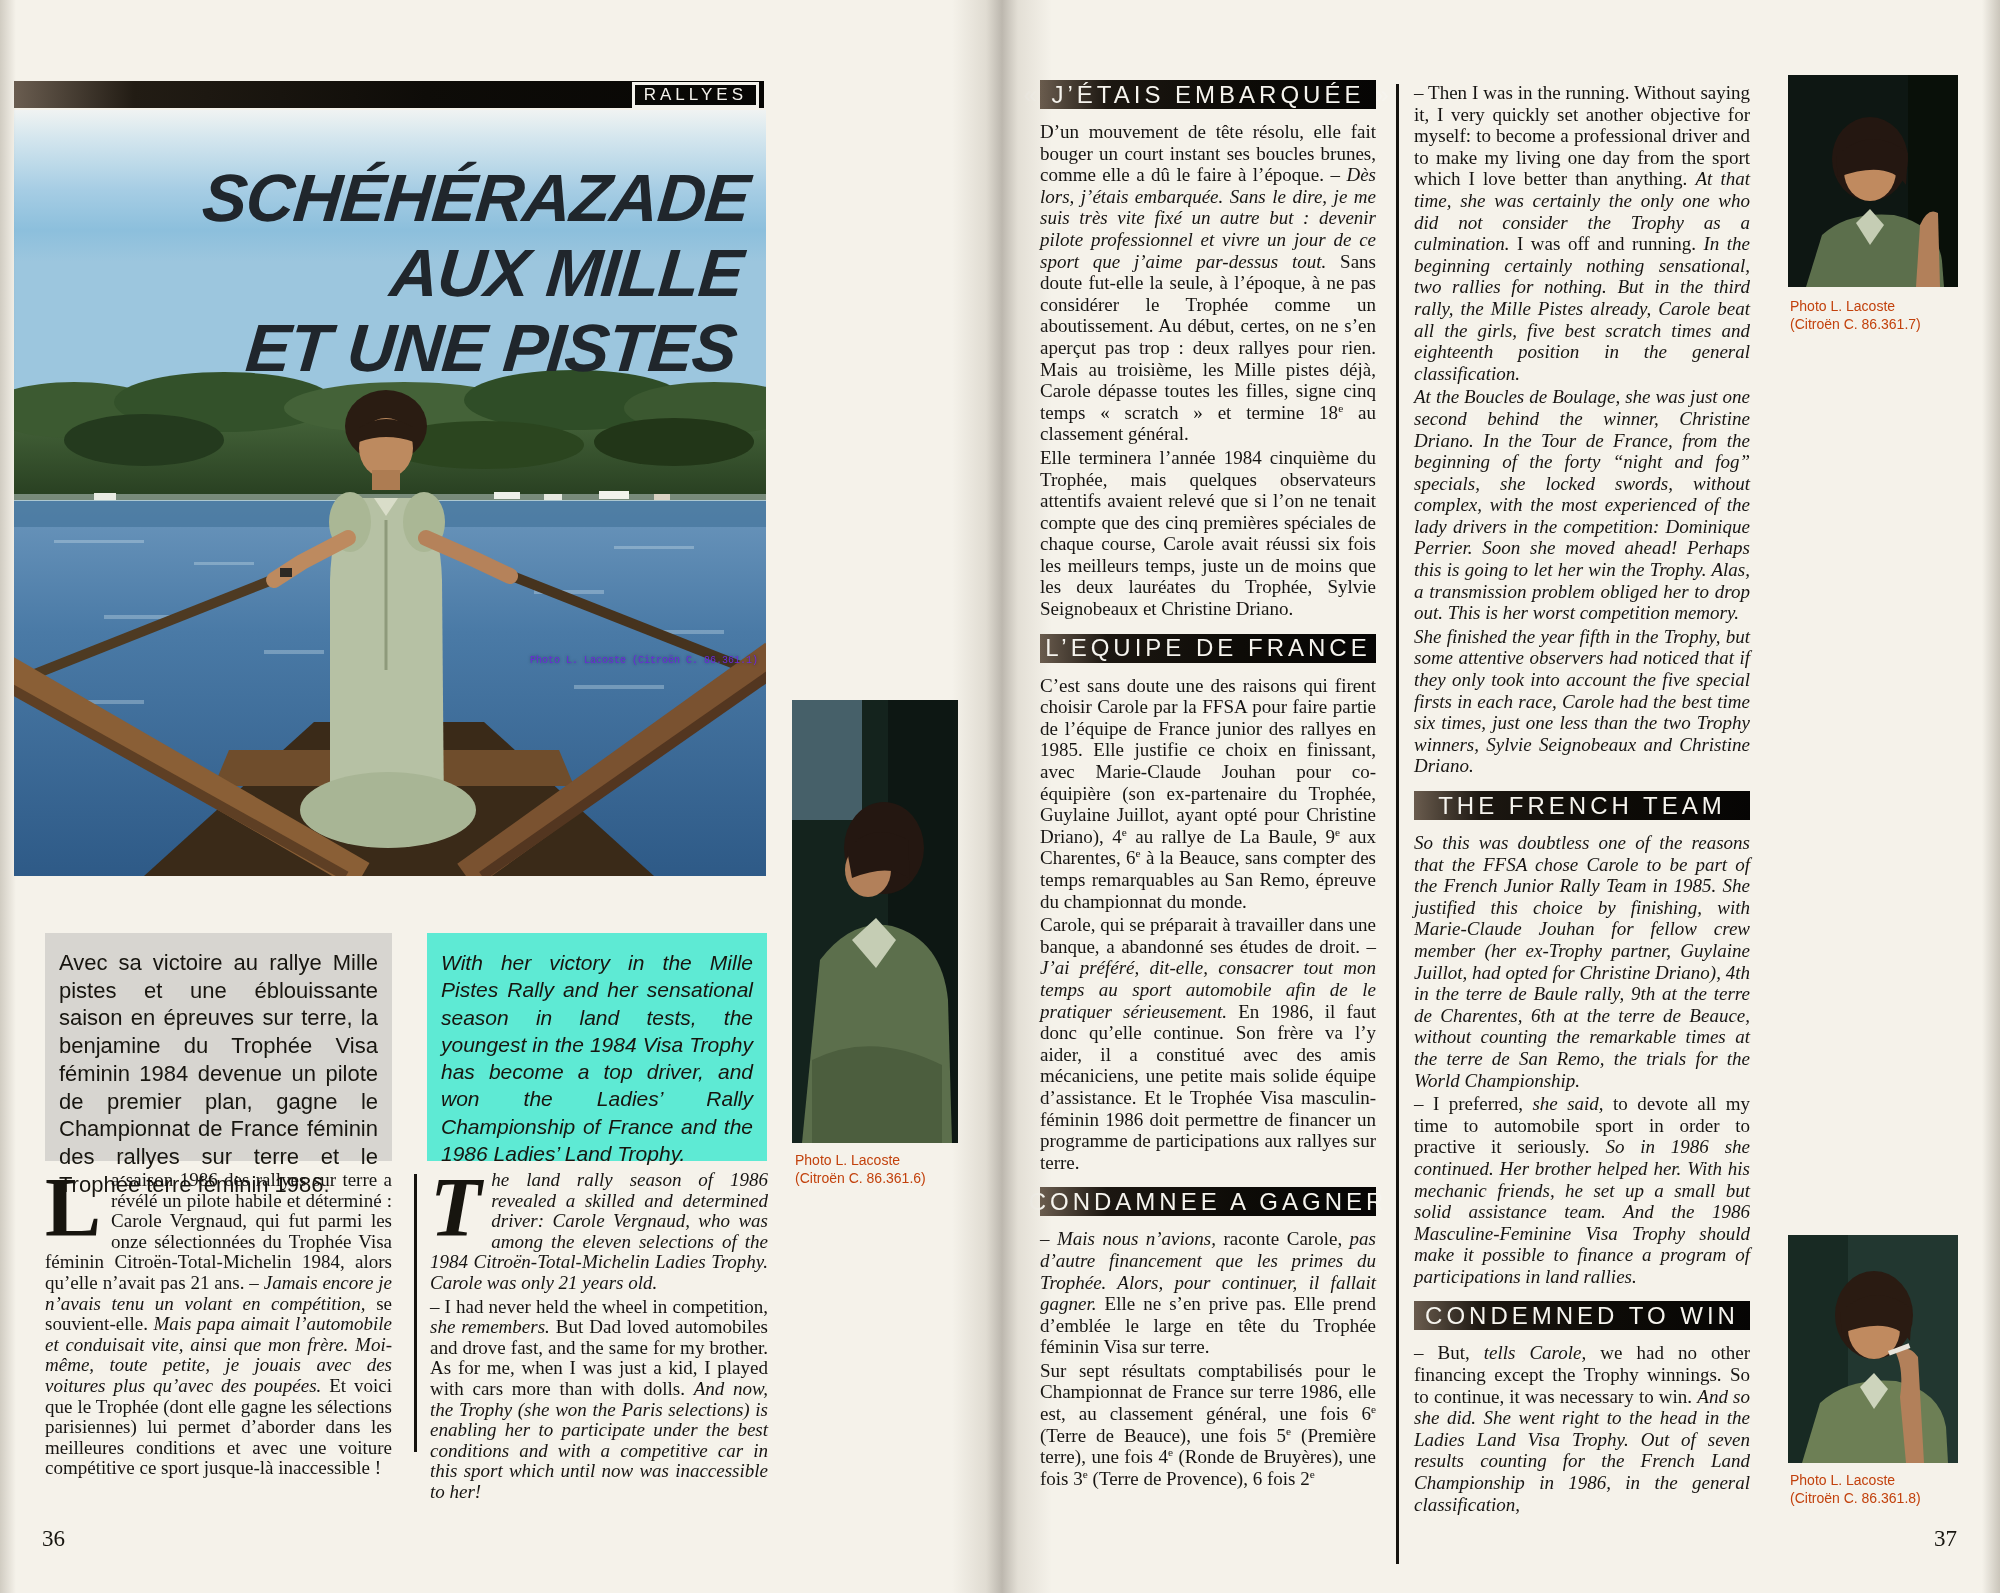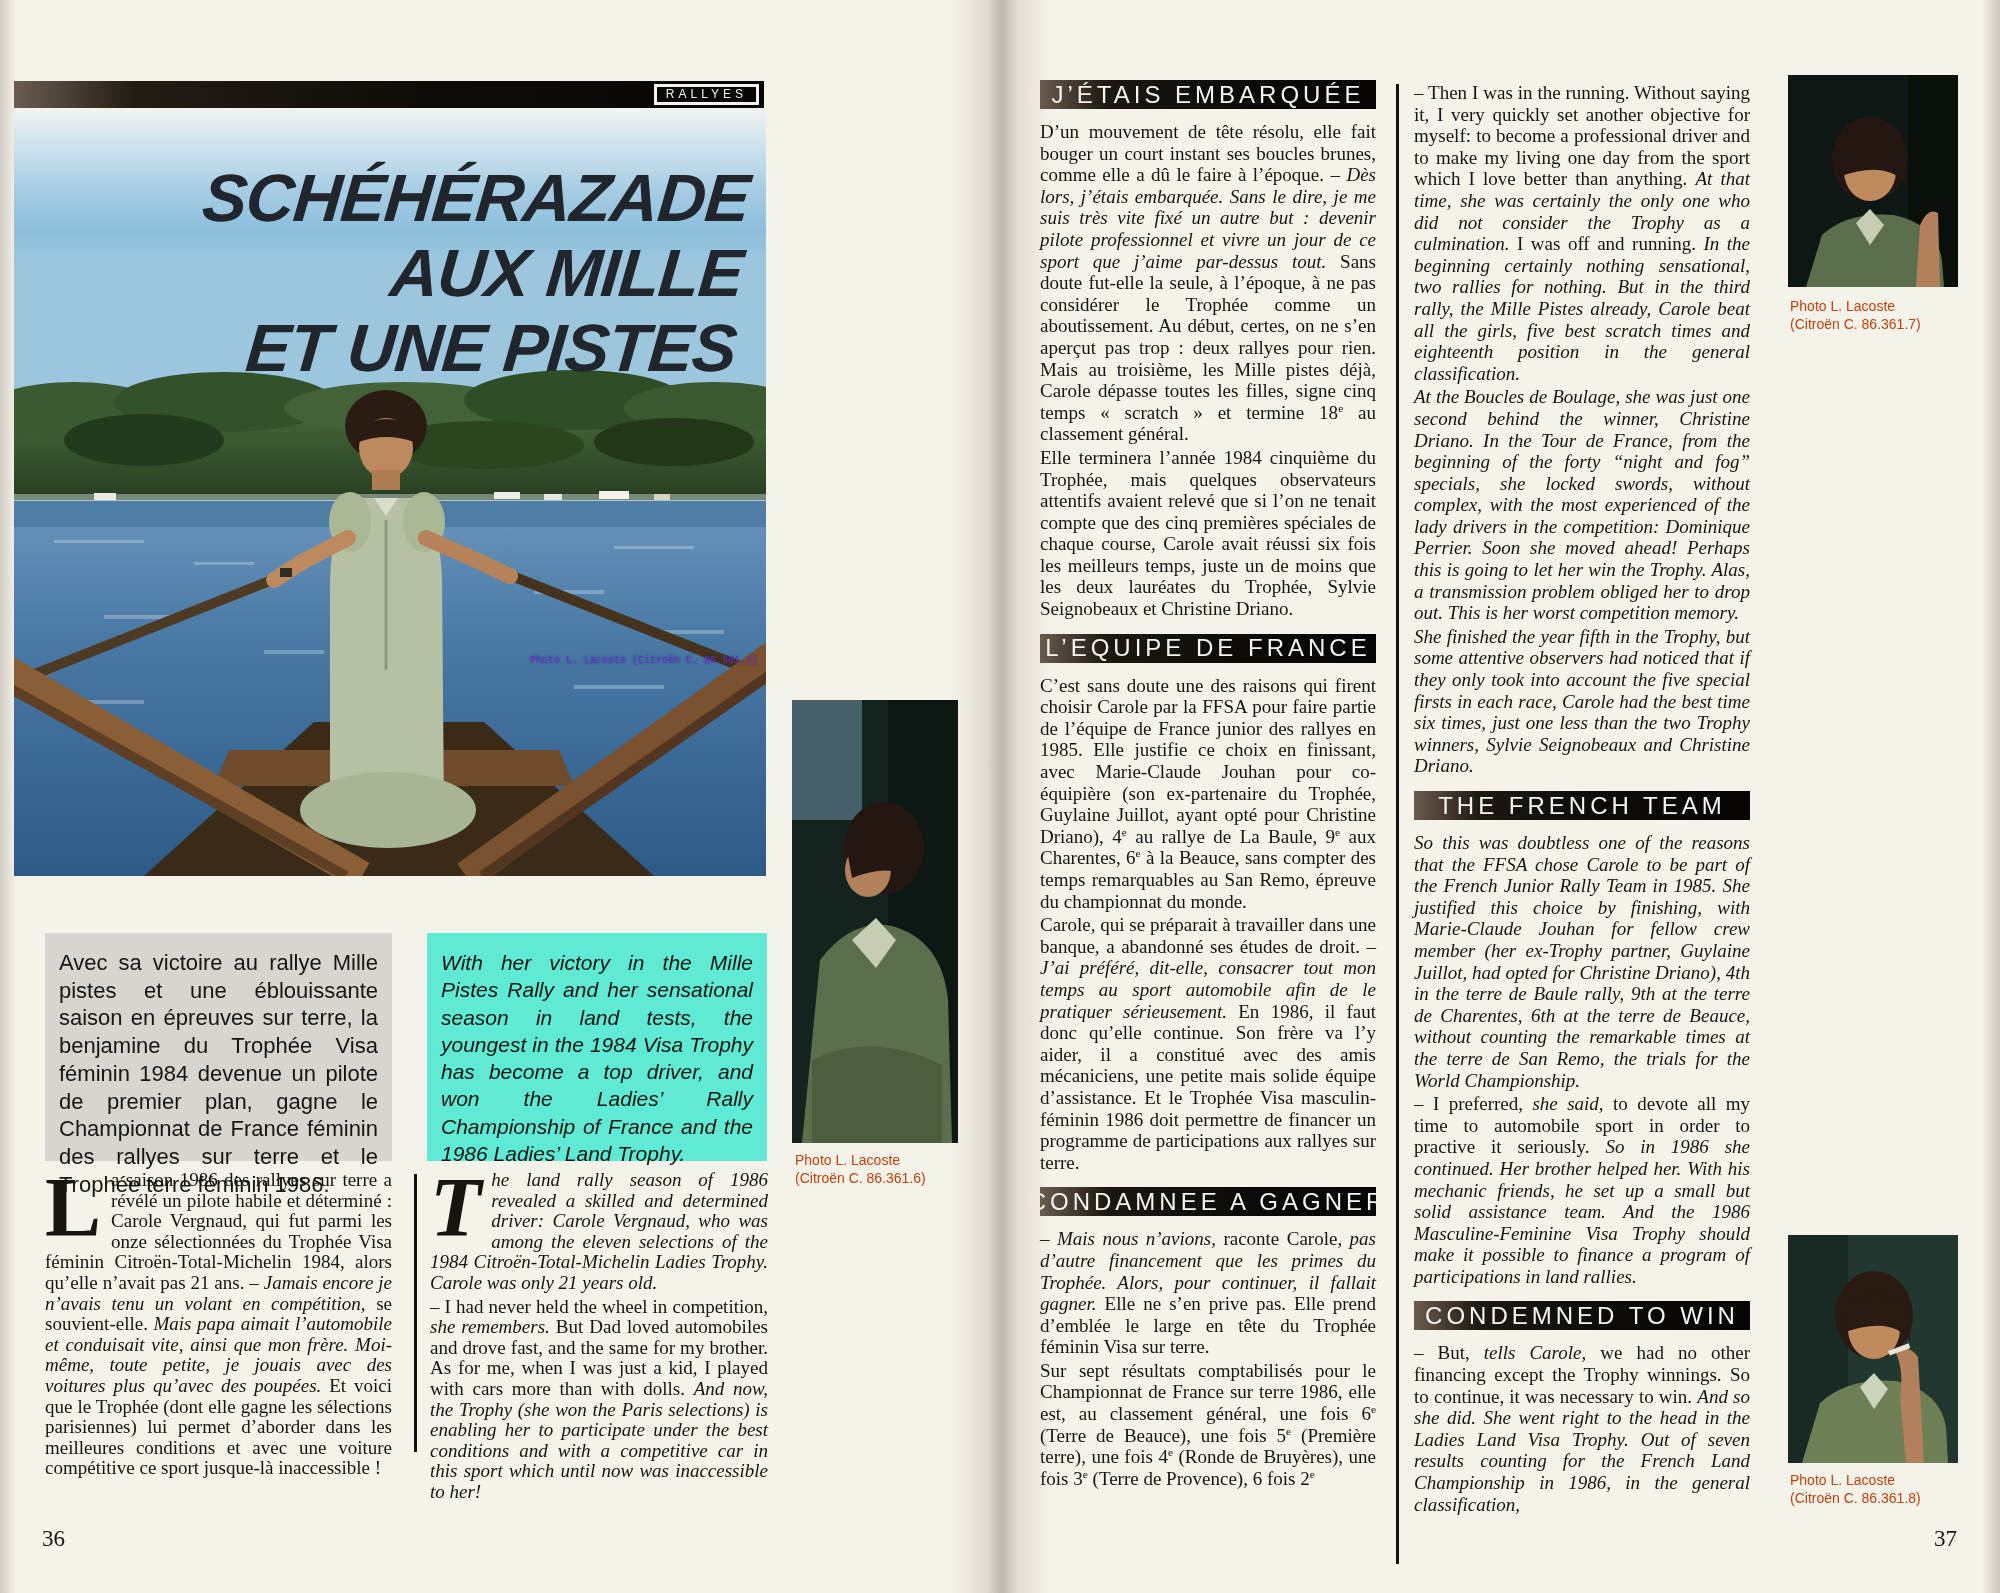--- a/index.html
+++ b/index.html
@@ -9,21 +9,21 @@
   .gutter{position:absolute;left:952px;top:0;width:100px;height:100%;pointer-events:none;
     background:linear-gradient(90deg,rgba(0,0,0,0) 0%,rgba(96,84,64,.14) 34%,rgba(58,48,36,.30) 50%,rgba(96,84,64,.12) 66%,rgba(0,0,0,0) 100%);}
   .edge-l{position:absolute;left:0;top:0;width:16px;height:100%;background:linear-gradient(90deg,rgba(80,70,52,.22),rgba(0,0,0,0));}
   .edge-r{position:absolute;right:0;top:0;width:18px;height:100%;background:linear-gradient(270deg,rgba(80,70,52,.26),rgba(0,0,0,0));}
 
   
   .rallyes{position:absolute;left:14px;top:81px;width:750px;height:27px;box-sizing:border-box;
     background:linear-gradient(90deg,#6a5d50 0%,#221c14 16%,#0e0c08 55%,#070604 100%);
     display:flex;align-items:center;justify-content:flex-end;padding-right:5px;}
   .rallyes-label{border:3px solid #f4f2ec;color:#f4f2ec;font-family:"Liberation Sans",sans-serif;
-    font-size:12px;letter-spacing:4px;line-height:1;padding:1px 9px 2px;}
+    font-size:17px;letter-spacing:4px;line-height:1;padding:1px 9px 2px;}
 
   
   .main-photo{position:absolute;left:14px;top:110px;width:752px;height:766px;background:#9cc3dc;}
   .main-photo svg{position:absolute;left:0;top:0;width:100%;height:100%;}
   .photo-title{position:absolute;top:50px;right:14px;text-align:right;z-index:3;
     font-family:"Liberation Sans",sans-serif;font-weight:bold;font-style:italic;
     font-size:67px;line-height:1.12;letter-spacing:-1px;color:#20262c;
     transform:skewX(-5deg);transform-origin:right top;}
   .photo-credit{position:absolute;top:545px;right:8px;z-index:3;color:#6d28d9;
     font-family:Liberation Mono, monospace;font-size:10px;text-shadow:0 0 3px rgba(20,40,60,.6);}

